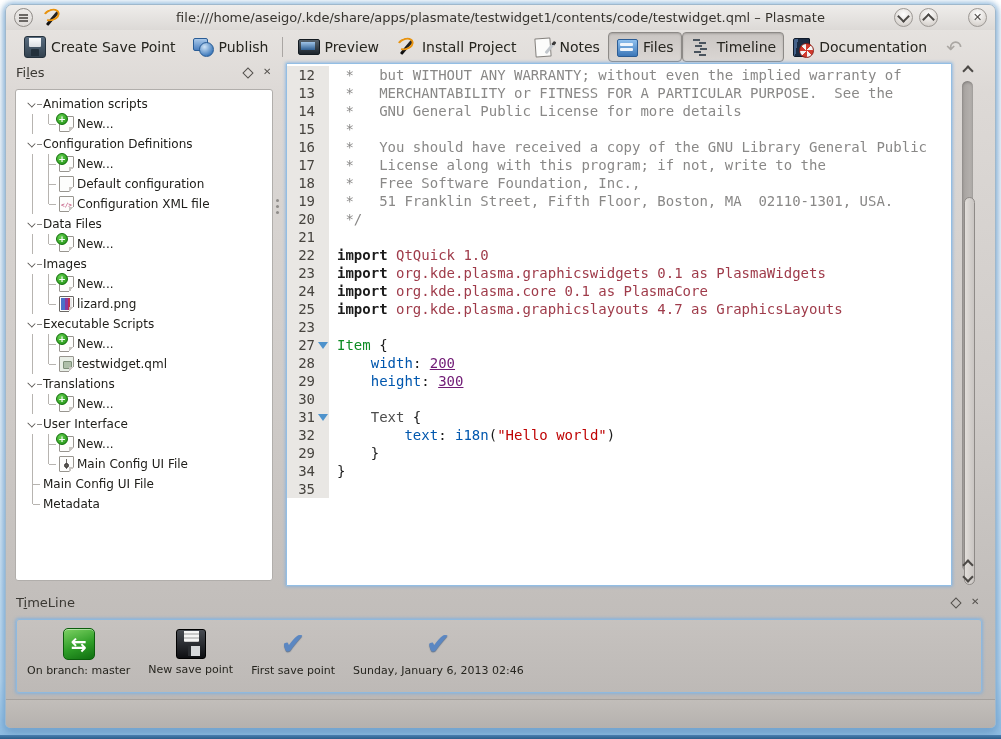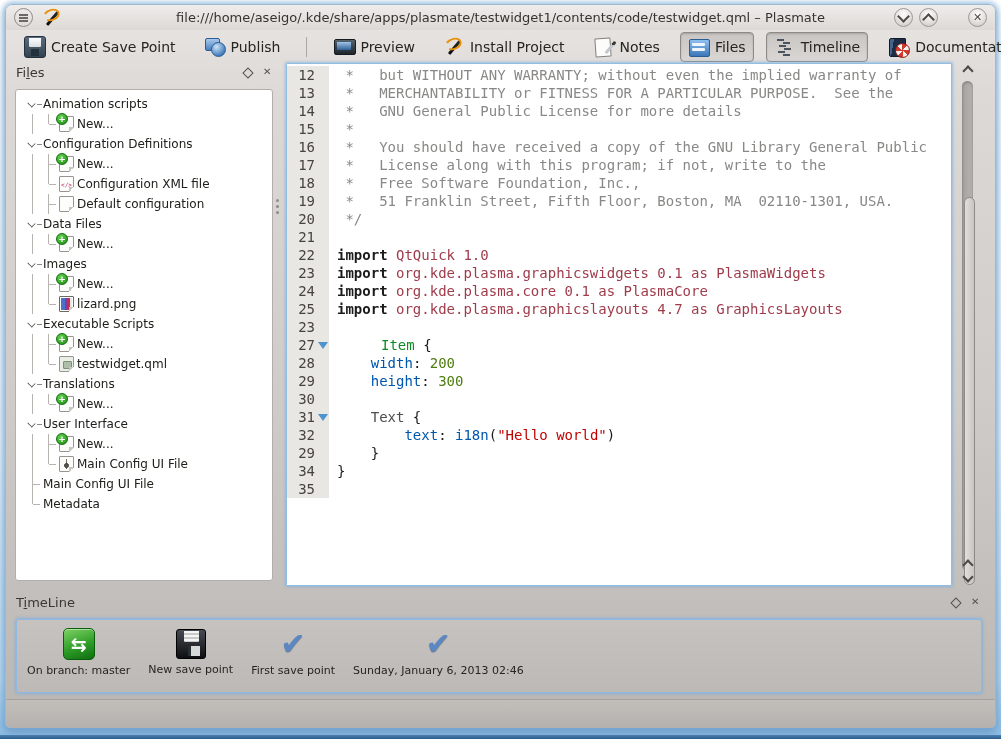--- a/index.html
+++ b/index.html
@@ -39,21 +39,21 @@
 
   
   .ic-wand { width:22px; height:22px; position:relative; display:inline-block; }
   .ic-wand::before { content:""; position:absolute; left:10px; top:3px; width:3px; height:17px;
           background:linear-gradient(#2a2a2a,#0c0c0c); border-radius:1px; transform:rotate(40deg); }
   .ic-wand::after { content:""; position:absolute; left:2px; top:2px; width:13px; height:8px;
           border:2px solid #e8930f; border-radius:50%; transform:rotate(-20deg); border-left-color:transparent; }
 
   
   .toolbar { position:absolute; left:0; top:25px; width:100%; height:33px;
-          display:flex; align-items:center; padding:0 10px; gap:12px; }
+          display:flex; align-items:center; padding:0 10px; gap:0; }
   .tbtn { display:flex; align-items:center; gap:5px; padding:3px 7px; border-radius:4px;
           font-size:14px; color:#26251f; border:1px solid transparent; white-space:nowrap; }
   .tbtn.toggled { border:1px solid #8d8a87; background:linear-gradient(#c9c5c2,#dad6d3);
           box-shadow: inset 0 1px 2px rgba(0,0,0,.18); }
   .tbtn.disabled { color:#a09c98; }
   .tsep { width:1px; height:20px; background:#aaa6a3; margin:0 6px; flex:none; }
 
   .ticon { width:22px; height:22px; position:relative; flex:none; display:inline-block; }
   
   .ic-save { background:linear-gradient(#5a6d80,#33424f); border-radius:3px; border:1px solid #24313c; }
@@ -143,22 +143,22 @@
   .editor-frame { position:absolute; left:280px; top:58px; width:666px; height:523px;
           background:#ffffff; border:1px solid #93bee4; border-radius:1px;
           box-shadow:0 0 3px 1px rgba(125,175,225,.7); overflow:hidden; padding-top:2px; }
   .cl { display:flex; height:18px; font:14px/18px "DejaVu Sans Mono","Liberation Mono",monospace; }
   .cl .g { width:42px; flex:none; background:#e9e7e4; color:#47443f; text-align:right;
           padding-right:14px; position:relative; }
   .cl .fold { position:absolute; right:1px; top:6px; width:0; height:0;
           border-left:5px solid transparent; border-right:5px solid transparent; border-top:7px solid #4f93cc; }
   .cl .t { white-space:pre; padding-left:8px; color:#1b1b1b; }
   .tk-c { color:#898887; } .tk-k { color:#1b1b1b; font-weight:bold; }
-  .tk-i { color:#9f3b4a; } .tk-p { color:#0057ae; } .tk-n { color:#4d7c0f; }
-  .tk-f { color:#0057ae; } .tk-s { color:#bf0303; } .tk-t { color:#0e8c24;margin-left:44px; }
+  .tk-i { color:#9f3b4a; } .tk-p { color:#0057ae; } .tk-n { color:#701a75;text-decoration:underline; }
+  .tk-f { color:#0057ae; } .tk-s { color:#bf0303; } .tk-t { color:#0e8c24; }
   .tk-g { color:#4d4d4d; } .tk-b { color:#1b1b1b; }
 
   .sb { position:absolute; left:953px; top:58px; width:17px; height:525px; }
   .sb-arrow { position:absolute; left:4px; width:9px; height:9px; }
   .sb-arrow::before { content:""; position:absolute; left:1px; top:2px; width:6px; height:6px;
           border-left:2px solid #4c4946; border-bottom:2px solid #4c4946; }
   .sb-up::before { transform:rotate(135deg); } .sb-down::before { transform:rotate(-45deg); top:0; }
   .sb-track { position:absolute; left:3px; width:11px; top:18px; height:490px;
           background:linear-gradient(90deg,#a5a19e,#b8b4b1); border-radius:6px;
           box-shadow:inset 0 1px 3px rgba(0,0,0,.3); }
@@ -274,29 +274,29 @@
         <span class="tlabel">Configuration Definitions</span>
       </div>
       <div class="trow">
         <span class="tg v"></span>
         <span class="tg t"></span>
         <span class="fi new"></span>
         <span class="tlabel">New...</span>
       </div>
       <div class="trow">
         <span class="tg v"></span>
-        <span class="tg l"></span>
-        <span class="fi xml"></span>
-        <span class="tlabel">Configuration XML file</span>
-      </div>
-      <div class="trow">
-        <span class="tg v"></span>
         <span class="tg t"></span>
         <span class="fi"></span>
         <span class="tlabel">Default configuration</span>
+      </div>
+      <div class="trow">
+        <span class="tg v"></span>
+        <span class="tg l"></span>
+        <span class="fi xml"></span>
+        <span class="tlabel">Configuration XML file</span>
       </div>
       <div class="trow">
         <span class="tg e"></span>
         <span class="tlabel">Data Files</span>
       </div>
       <div class="trow">
         <span class="tg v"></span>
         <span class="tg l"></span>
         <span class="fi new"></span>
         <span class="tlabel">New...</span>

